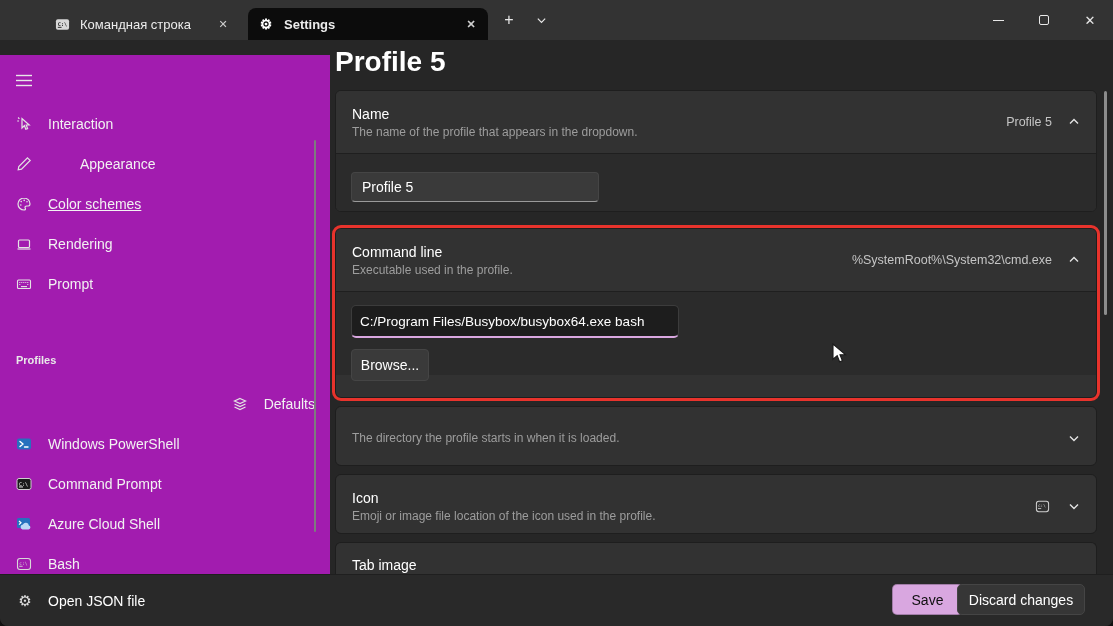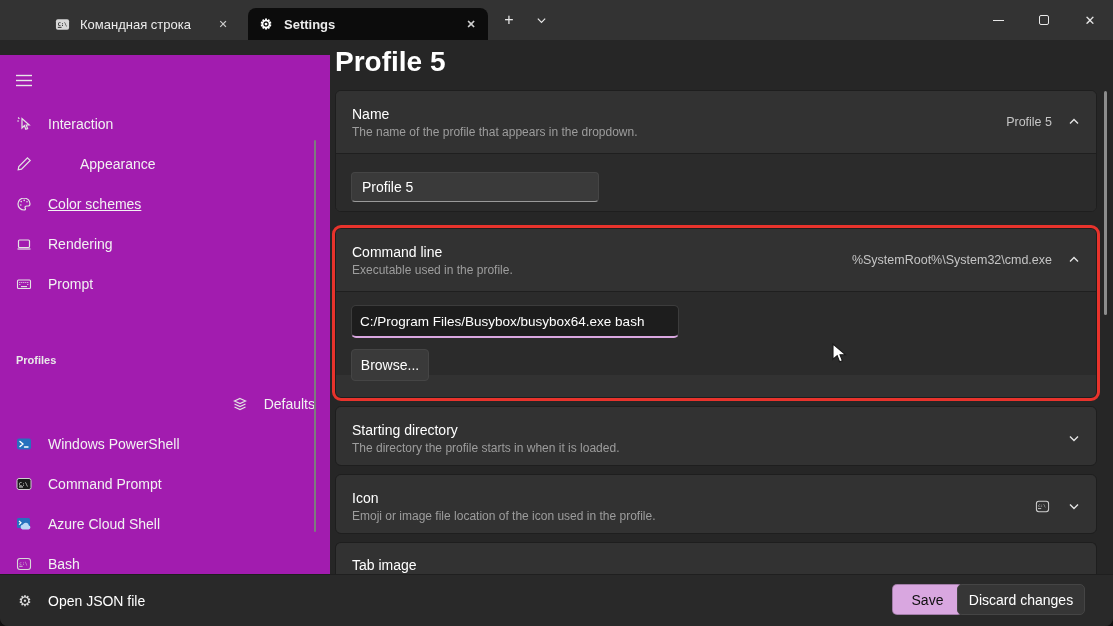--- a/index.html
+++ b/index.html
@@ -276,21 +276,20 @@
       </div>
       <div class="card-body">
         <input class="cmd-input" type="text" value="C:/Program Files/Busybox/busybox64.exe bash" style="">
         <button class="browse-btn">Browse...</button>
       </div>
     </div>
 
     <div class="card card-start">
       <div class="card-header">
         <div class="ch-text">
-          <div class="ch-title">Starting directory</div>
           <div class="ch-sub">The directory the profile starts in when it is loaded.</div>
         </div>
         <svg class="chev" viewBox="0 0 12 12">
             <polyline points="2,4.5 6,8.5 10,4.5" fill="none" stroke="#e4e4e4" stroke-width="1.4"></polyline>
           </svg>
       </div>
     </div>
 
     <div class="card card-icon">
       <div class="card-header">

